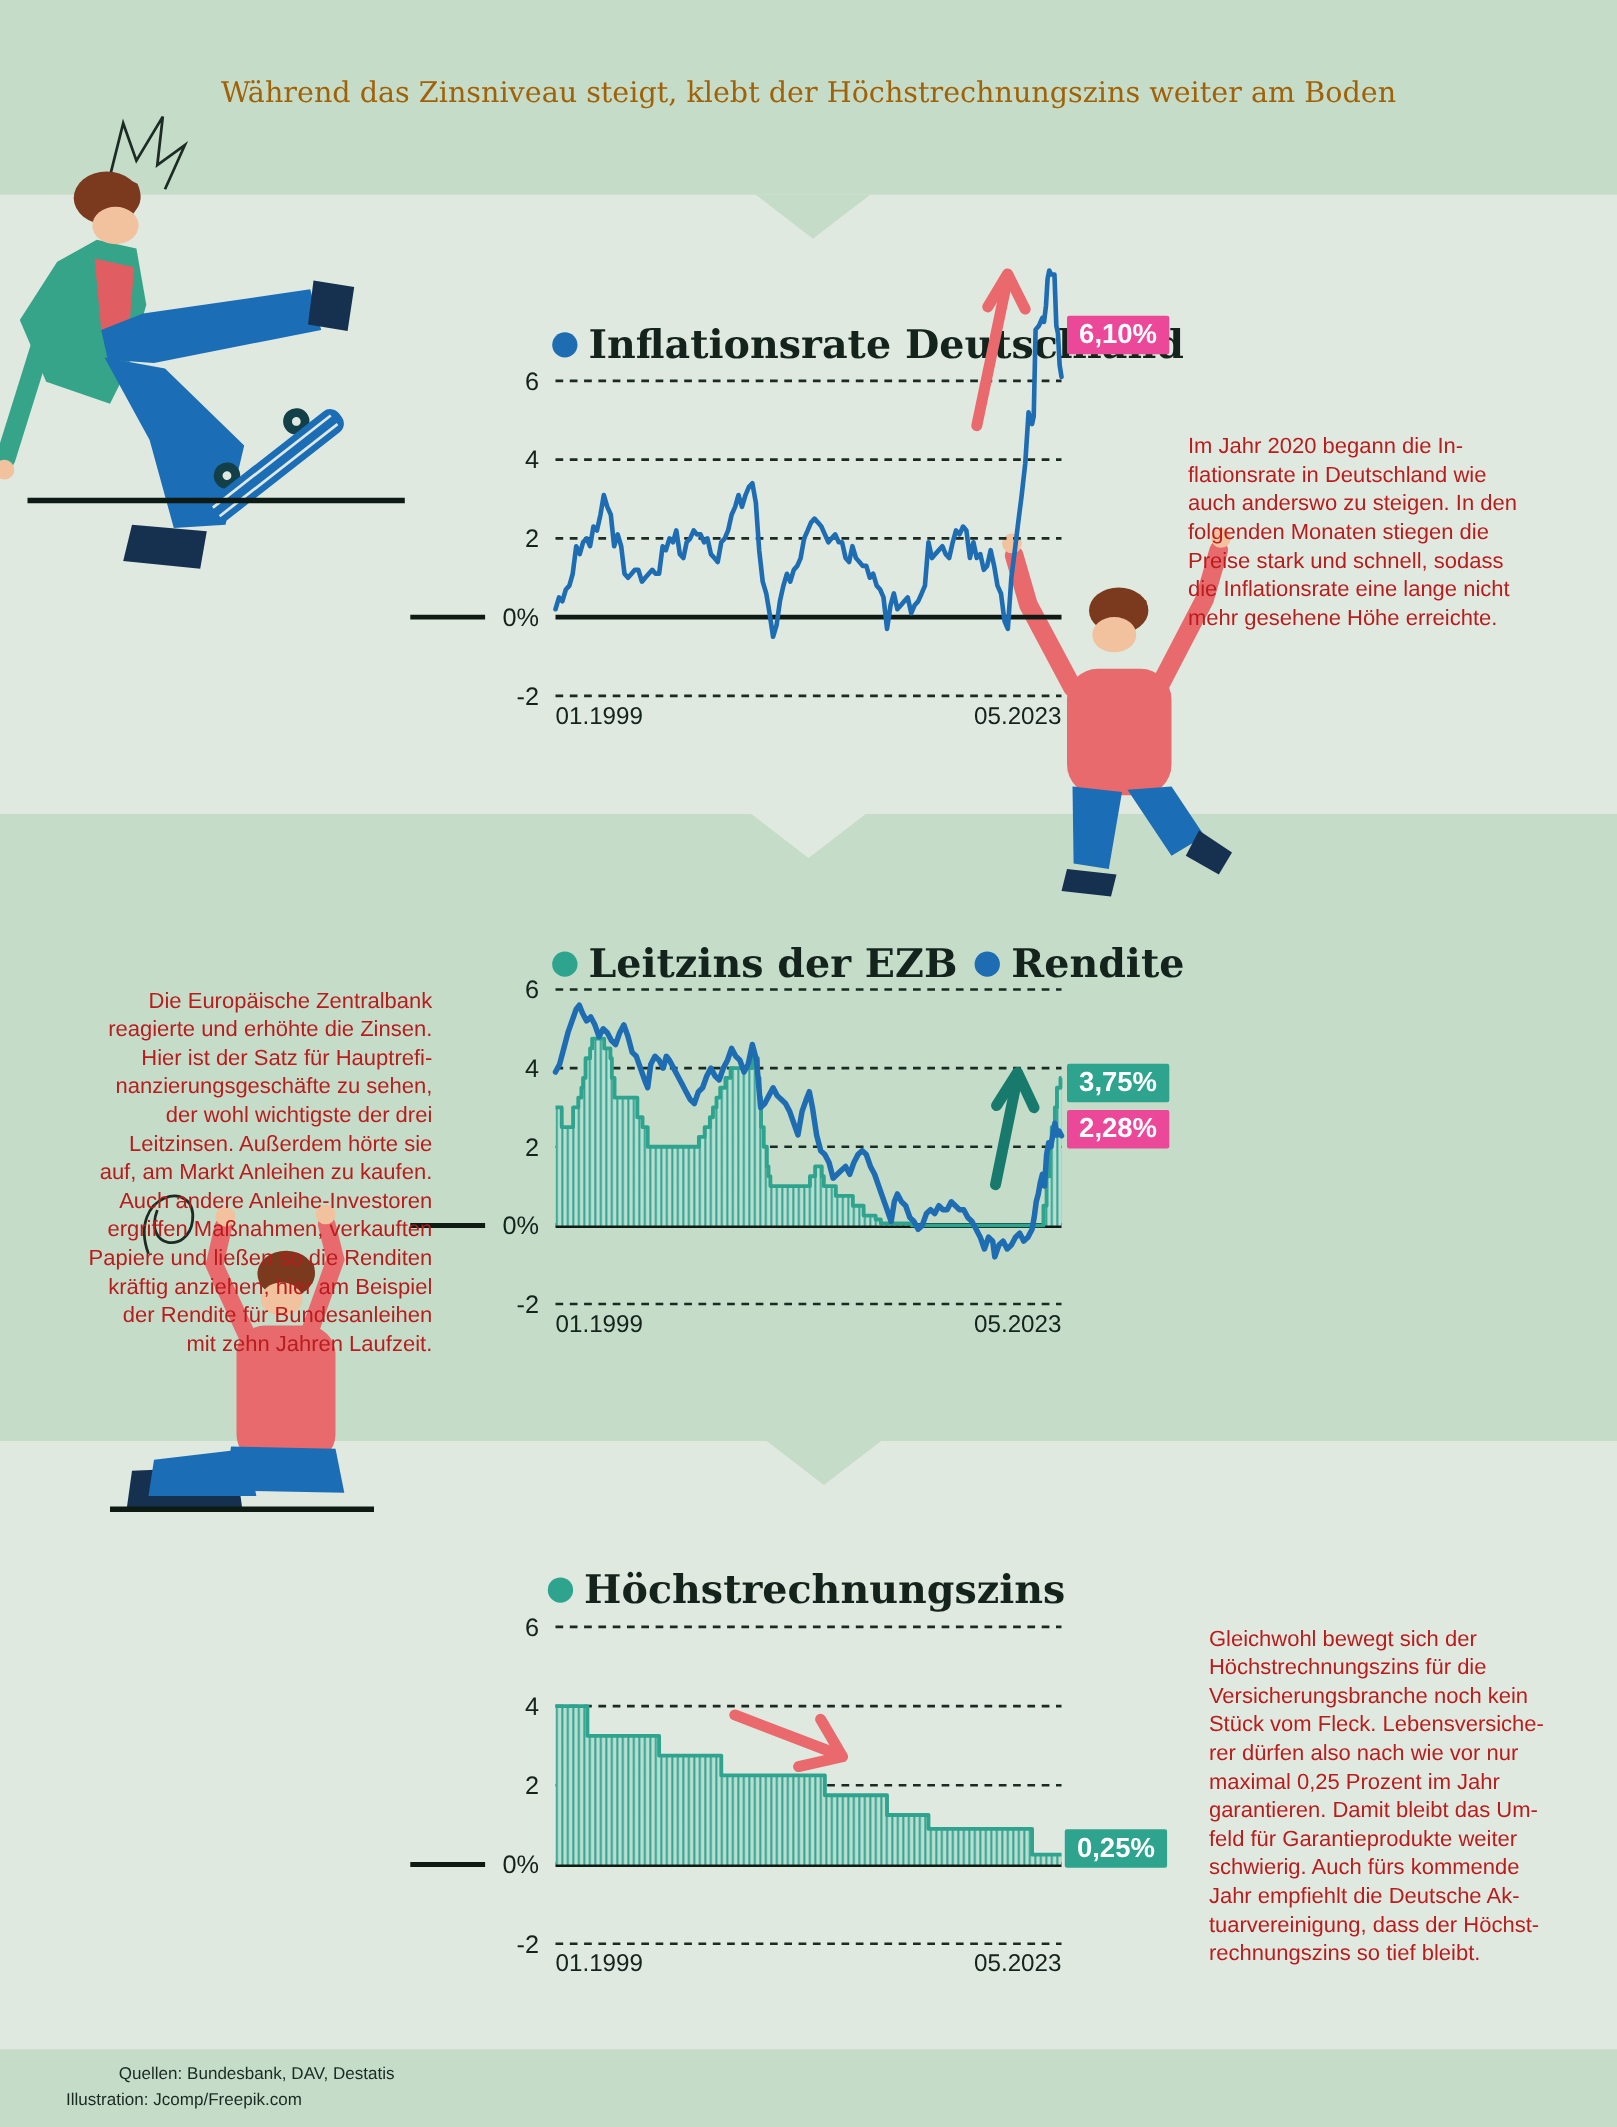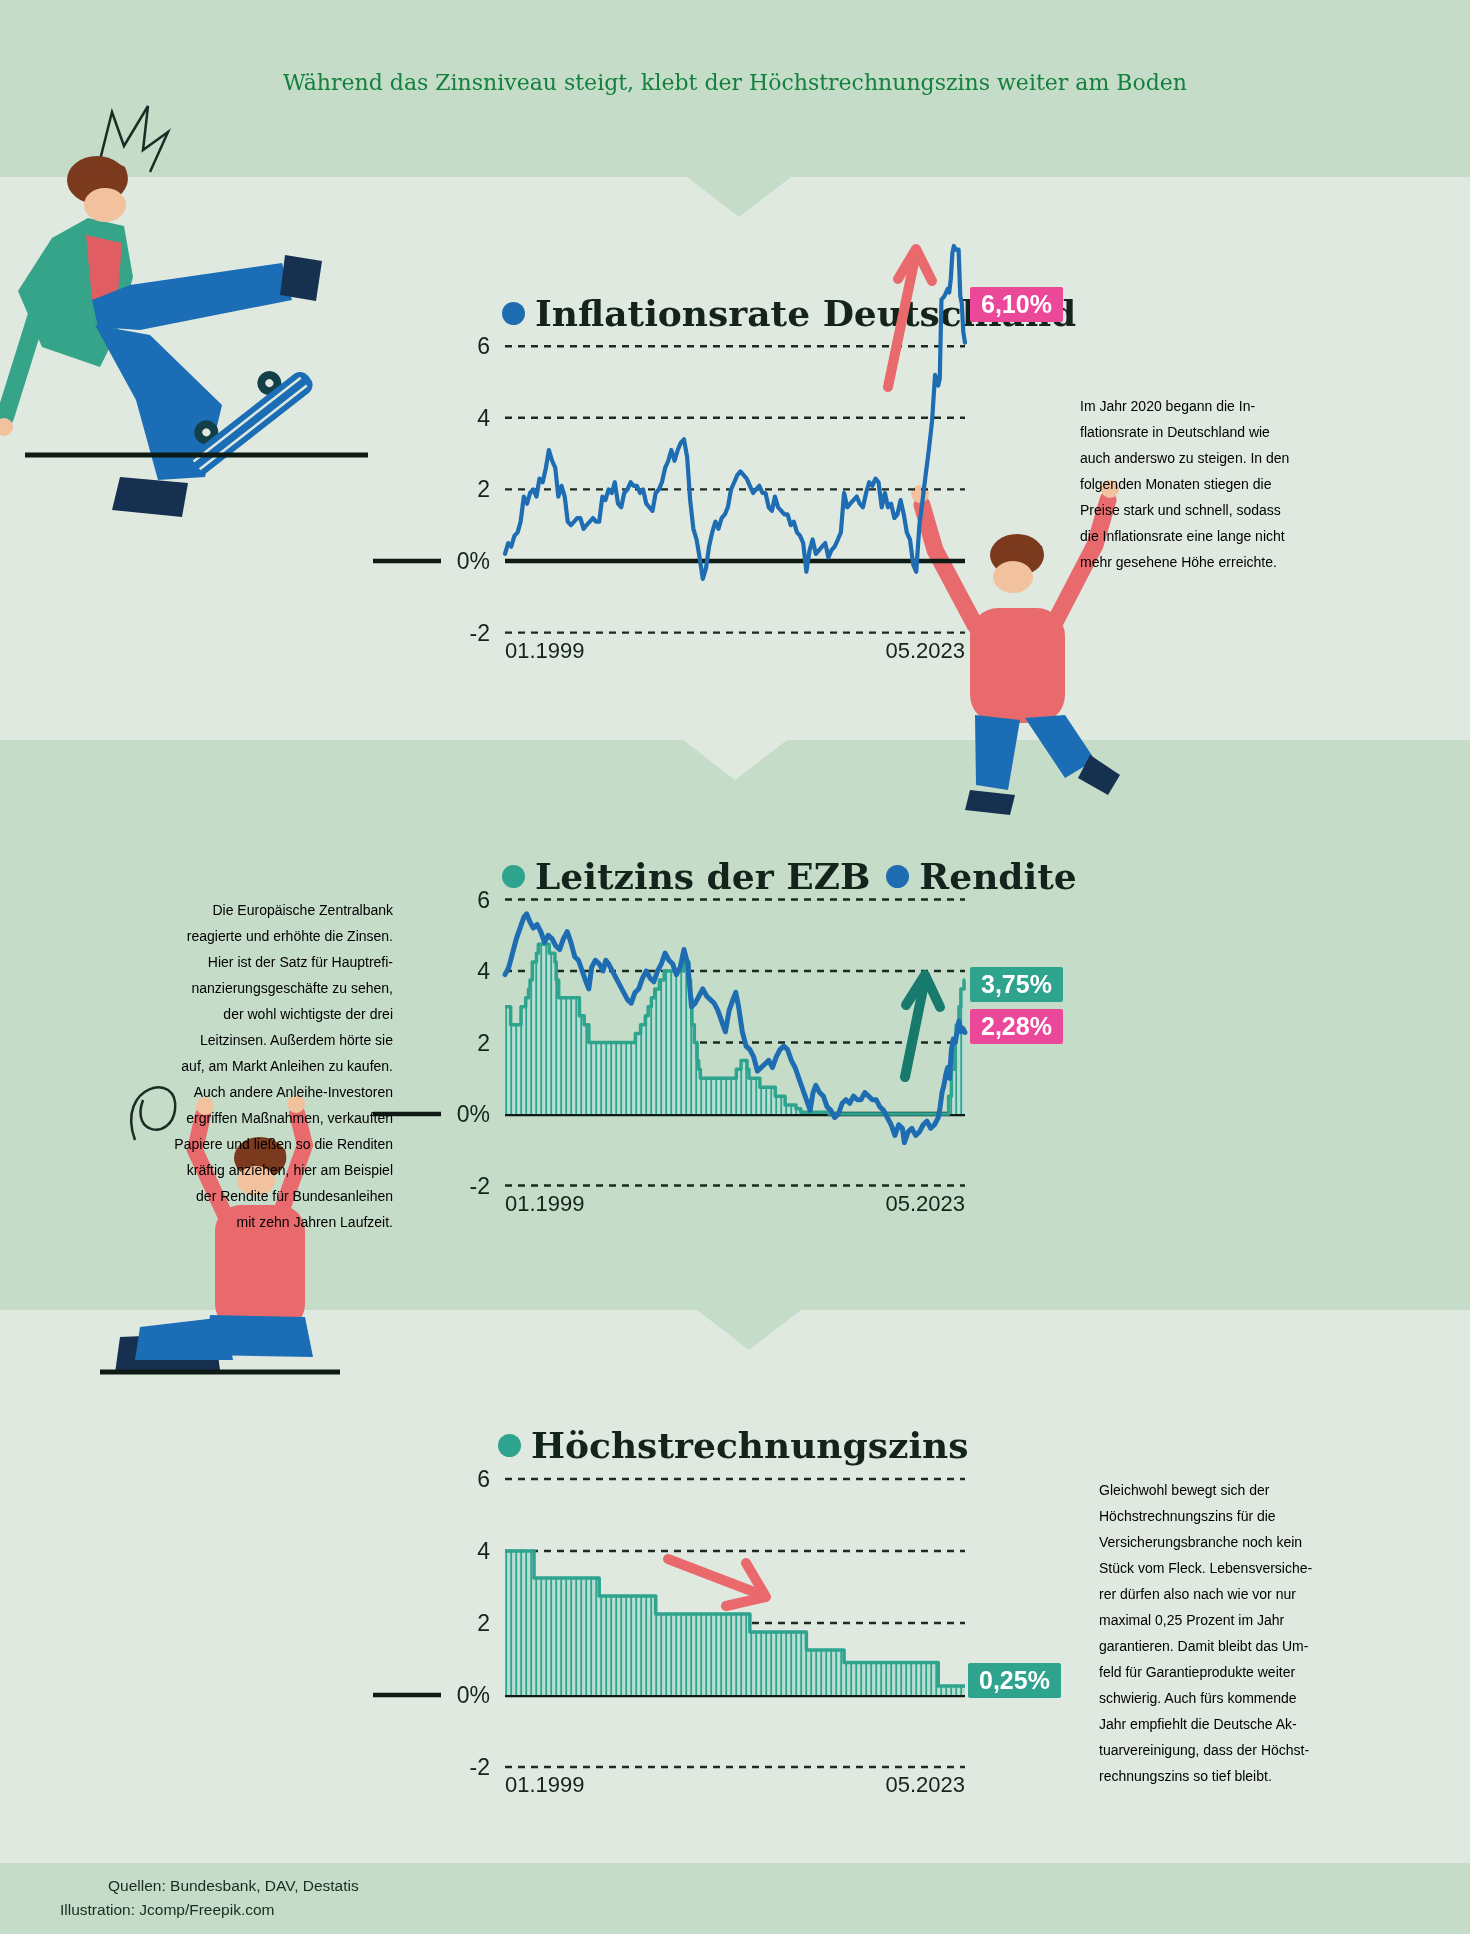--- a/index.html
+++ b/index.html
@@ -8,33 +8,33 @@
   .band{position:absolute;left:0;width:100%;background:#c5dcc9;}
   .band.title-band{top:0;height:177px;}
   .band.mid-band{top:740px;height:570px;}
   .band.footer-band{top:1863px;height:71px;}
   .tri{position:absolute;width:0;height:0;border-left:52px solid transparent;border-right:52px solid transparent;}
   .tri.dark{border-top:40px solid #c5dcc9;}
   .tri.light{border-top:40px solid #dfe9e0;}
   .page-title{position:absolute;top:22px;left:0;width:100%;text-align:center;
       font-family:"DejaVu Serif","Liberation Serif",serif;font-weight:bold;font-size:31px;color:#14231c;}
   .page-subtitle{position:absolute;top:70px;left:0;width:100%;text-align:center;
-      font-family:"DejaVu Serif","Liberation Serif",serif;font-size:22px;color:#15803d;}
+      font-family:"DejaVu Serif","Liberation Serif",serif;font-size:26px;color:#a16207;}
   .legend{position:absolute;display:flex;align-items:center;gap:10px;}
   .legend .item{display:flex;align-items:center;gap:10px;}
   .legend .dot{width:23px;height:23px;border-radius:50%;flex:0 0 auto;}
   .legend .dot.blue{background:#1e6cb2;}
   .legend .dot.teal{background:#2ea38e;}
   .legend .lab{font-family:"DejaVu Serif","Liberation Serif",serif;font-weight:bold;font-size:36px;color:#14231c;white-space:nowrap;}
   .chart-svg{position:absolute;overflow:visible;}
   .chart-svg text{font-family:"Liberation Sans",sans-serif;fill:#14231c;}
   .badge{position:absolute;padding:3px 11px;font-size:25px;font-weight:bold;color:#ffffff;white-space:nowrap;border-radius:2px;}
   .badge.blue{background:#ec4899;}
   .badge.teal{background:#2ea38e;}
-  .para{position:absolute;font-size:14px;line-height:26px;white-space:pre-line;color:#000000;}
+  .para{position:absolute;font-size:20px;line-height:26px;white-space:pre-line;color:#b91c1c;}
   .para.right{text-align:right;}
   .footer-line{position:absolute;left:60px;font-size:15.5px;color:#1b2a22;}
   .arrow-svg{position:absolute;overflow:visible;}
   .illu{position:absolute;overflow:visible;}
 </style>
 </head>
 <body>
 
 <div class="page">
 

